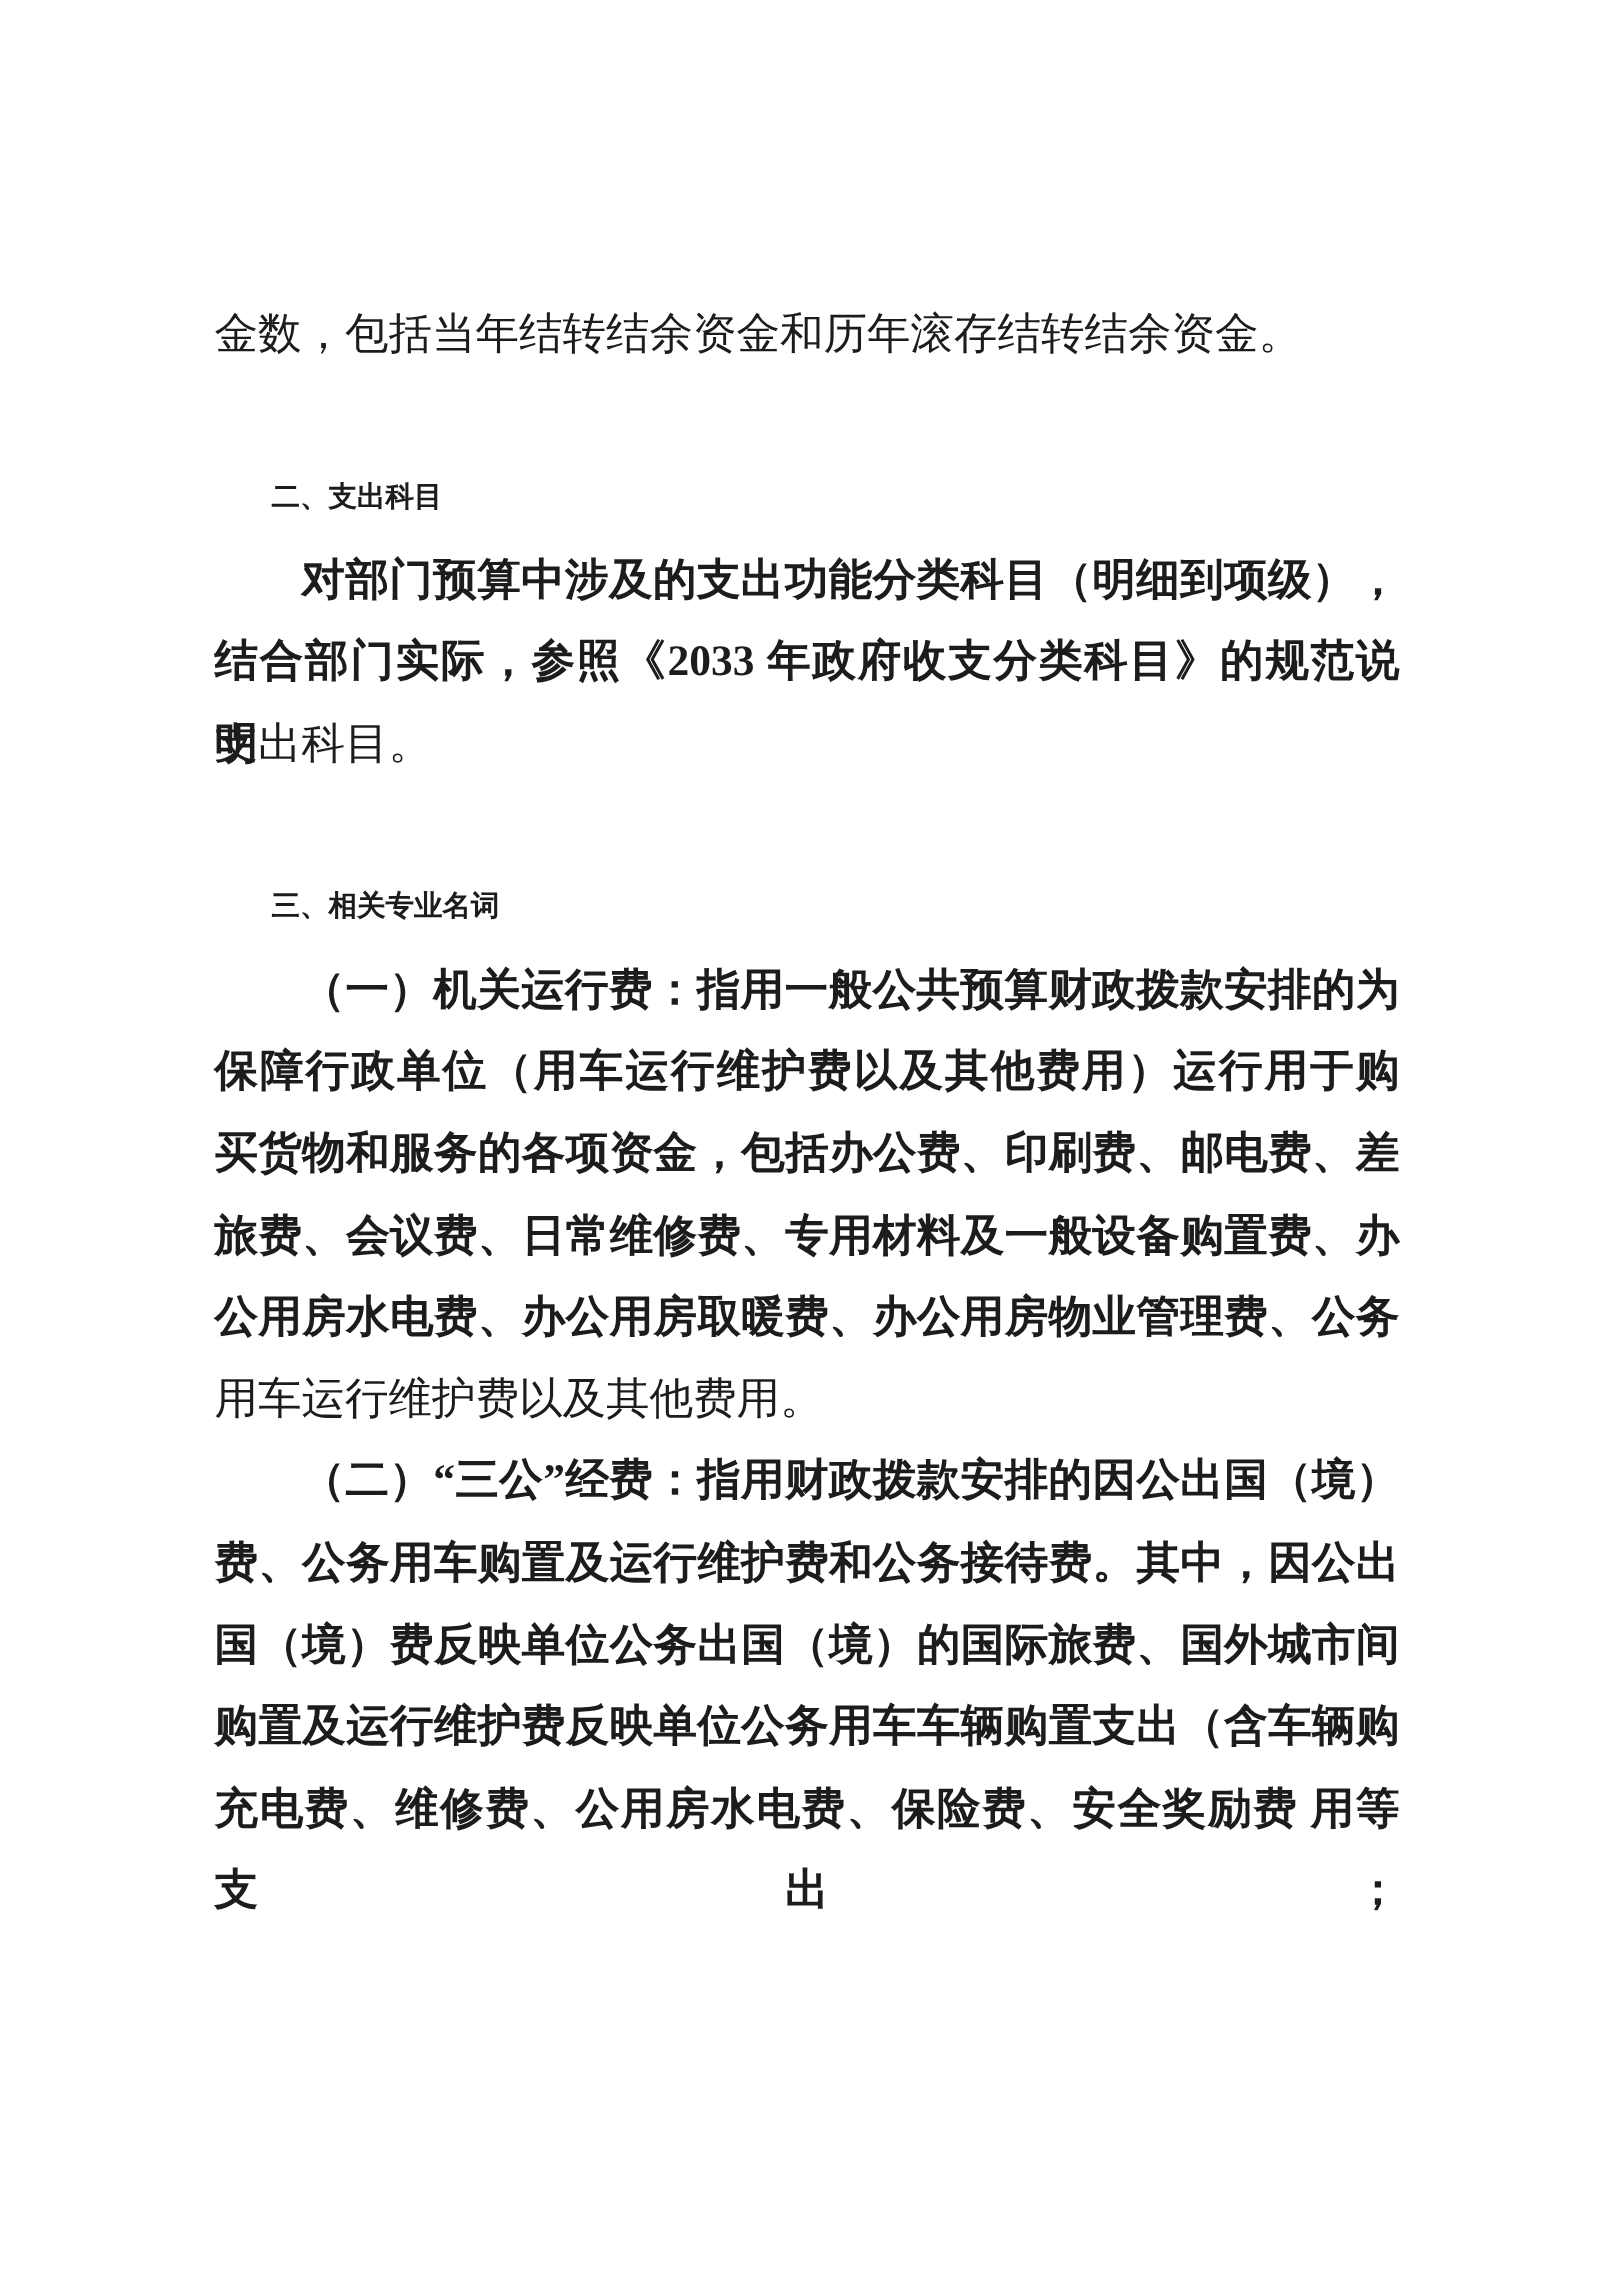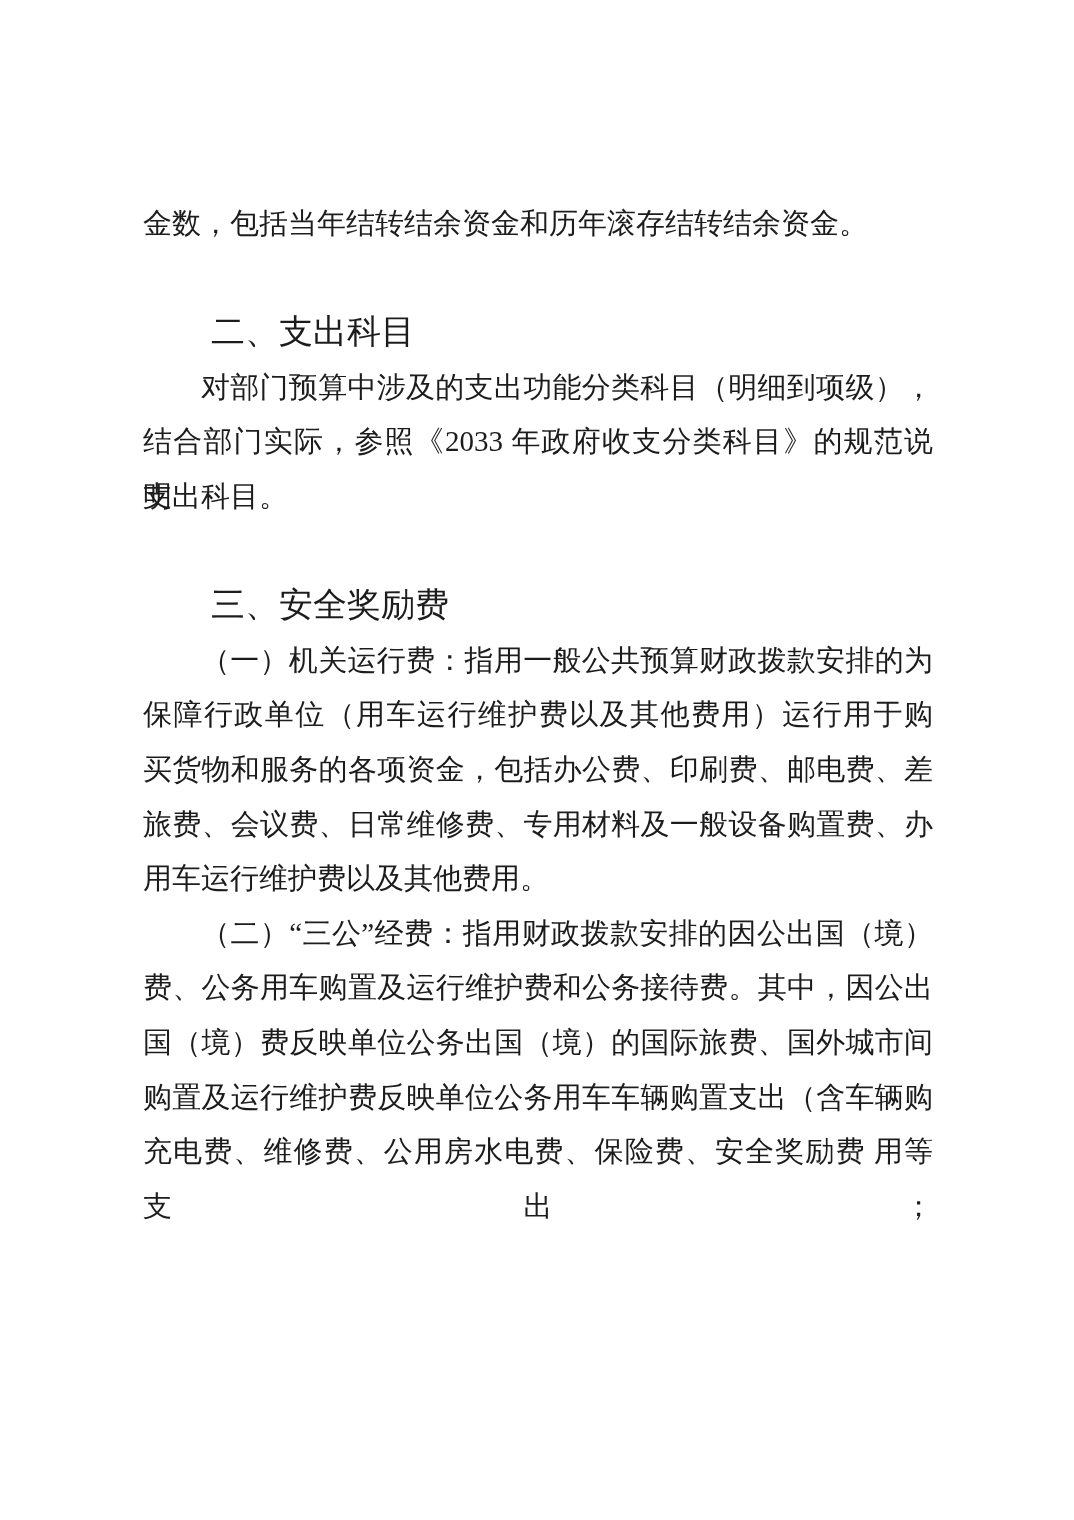--- a/index.html
+++ b/index.html
@@ -24,44 +24,46 @@
     height: 54.6px;
     line-height: 54.6px;
     letter-spacing: 0;
   }
   .gap {  }
   .indent { text-indent: 2em; }
   .justify {
     text-align: justify;
     text-align-last: justify;
     text-justify: inter-character;
+    font-weight: bold;
   }
   .heading {
-    font-weight: normal;
+    font-weight: bold;
     text-indent: 2em;
-    font-size: 34px;
+    font-size: 19px;
   }
 </style>
 </head>
 <body>
 
 <div class="page">
   <div class="content">
       <div class="line">金数，包括当年结转结余资金和历年滚存结转结余资金。</div>
       <div class="line gap"></div>
       <div class="line heading">二、支出科目</div>
       <div class="line indent justify">对部门预算中涉及的支出功能分类科目（明细到项级），</div>
       <div class="line justify">结合部门实际，参照《2033 年政府收支分类科目》的规范说明</div>
       <div class="line">支出科目。</div>
       <div class="line gap"></div>
-      <div class="line heading">三、安全奖励费</div>
+      <div class="line heading">三、相关专业名词</div>
       <div class="line indent justify">（一）机关运行费：指用一般公共预算财政拨款安排的为</div>
       <div class="line justify">保障行政单位（用车运行维护费以及其他费用）运行用于购</div>
       <div class="line justify">买货物和服务的各项资金，包括办公费、印刷费、邮电费、差</div>
       <div class="line justify">旅费、会议费、日常维修费、专用材料及一般设备购置费、办</div>
+      <div class="line justify">公用房水电费、办公用房取暖费、办公用房物业管理费、公务</div>
       <div class="line">用车运行维护费以及其他费用。</div>
       <div class="line indent justify">（二）“三公”经费：指用财政拨款安排的因公出国（境）</div>
       <div class="line justify">费、公务用车购置及运行维护费和公务接待费。其中，因公出</div>
       <div class="line justify">国（境）费反映单位公务出国（境）的国际旅费、国外城市间</div>
       <div class="line justify">购置及运行维护费反映单位公务用车车辆购置支出（含车辆购</div>
       <div class="line justify">充电费、维修费、公用房水电费、保险费、安全奖励费 用等支出；</div>
     </div>
 </div>
 
 </body></html>

